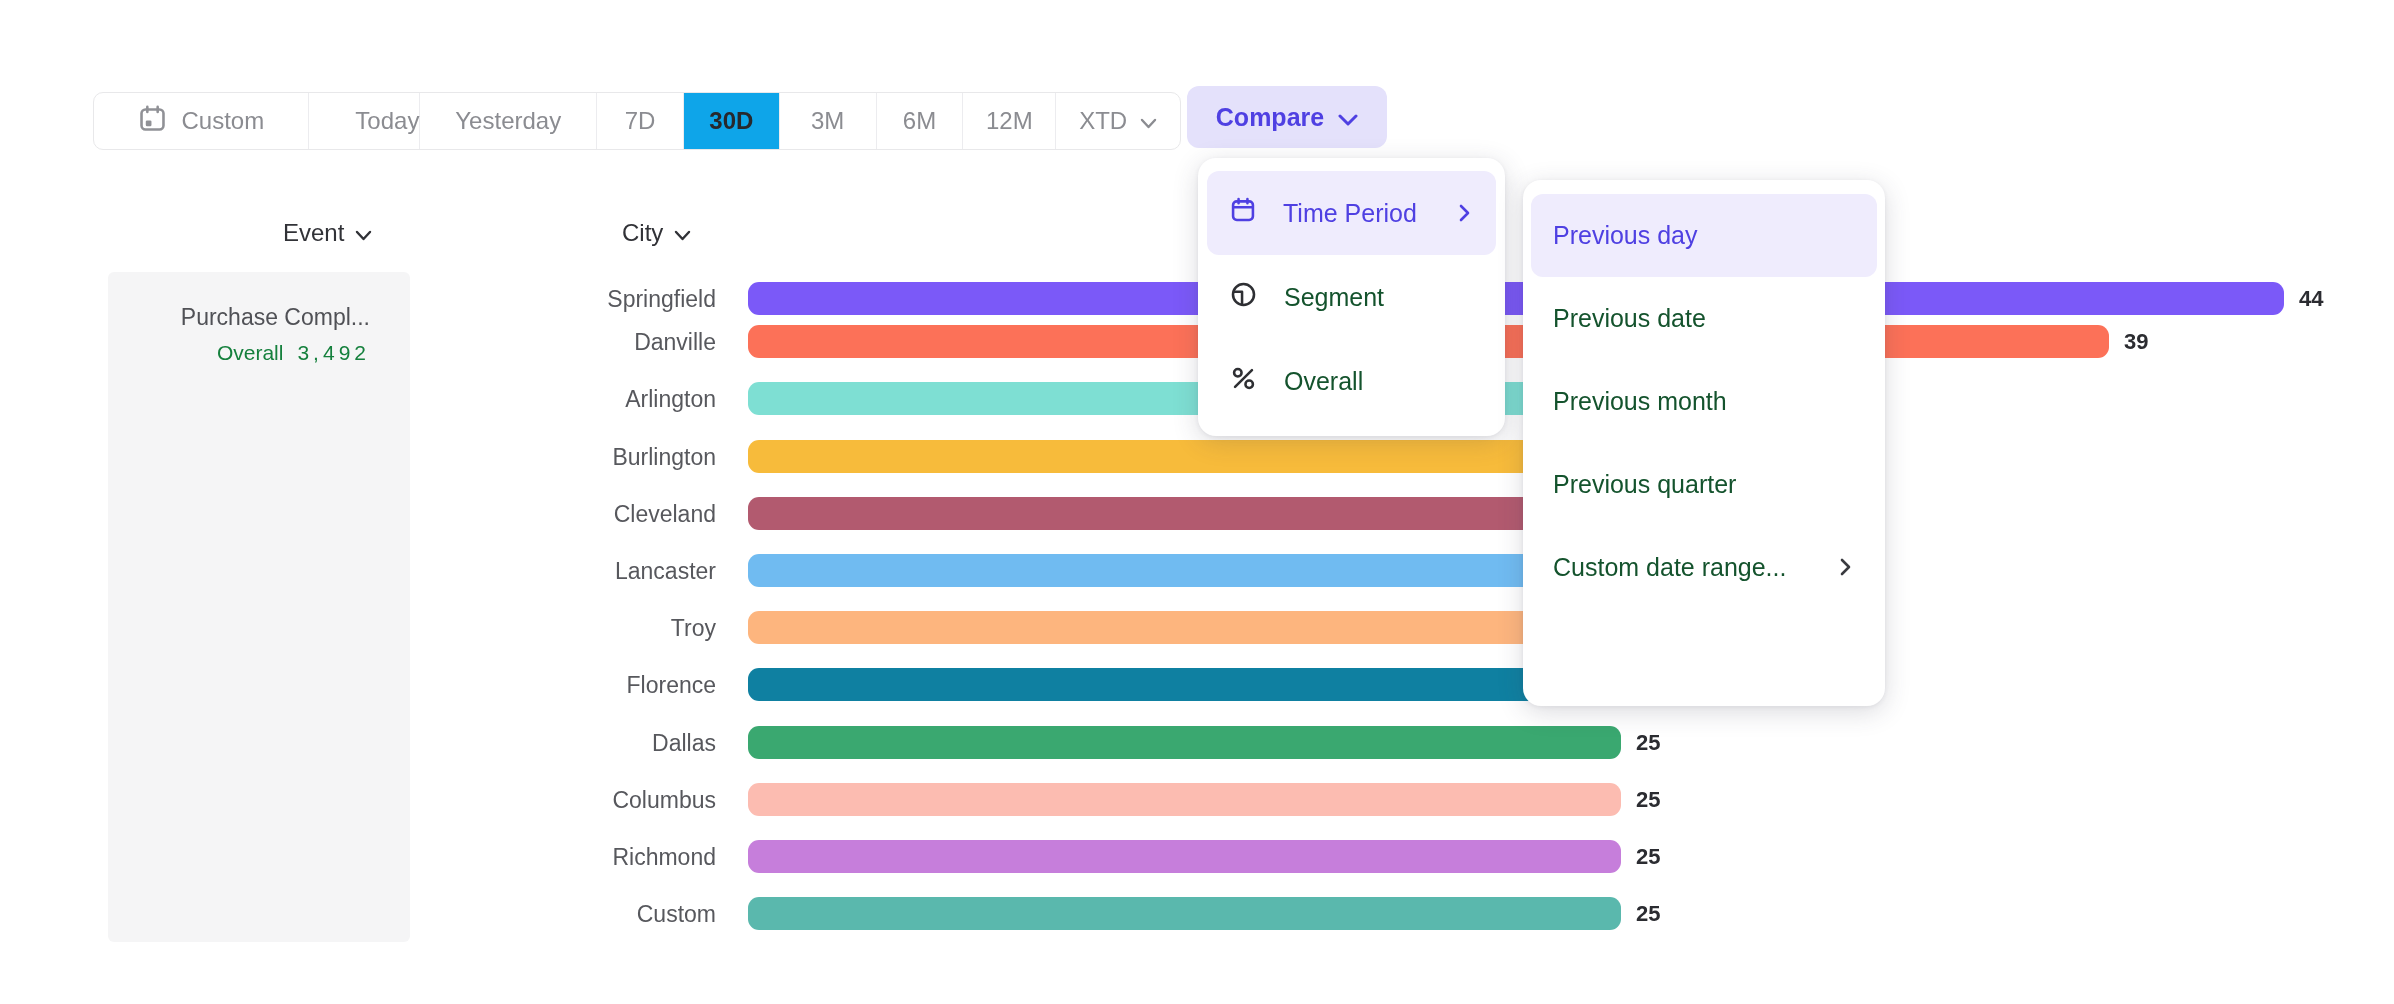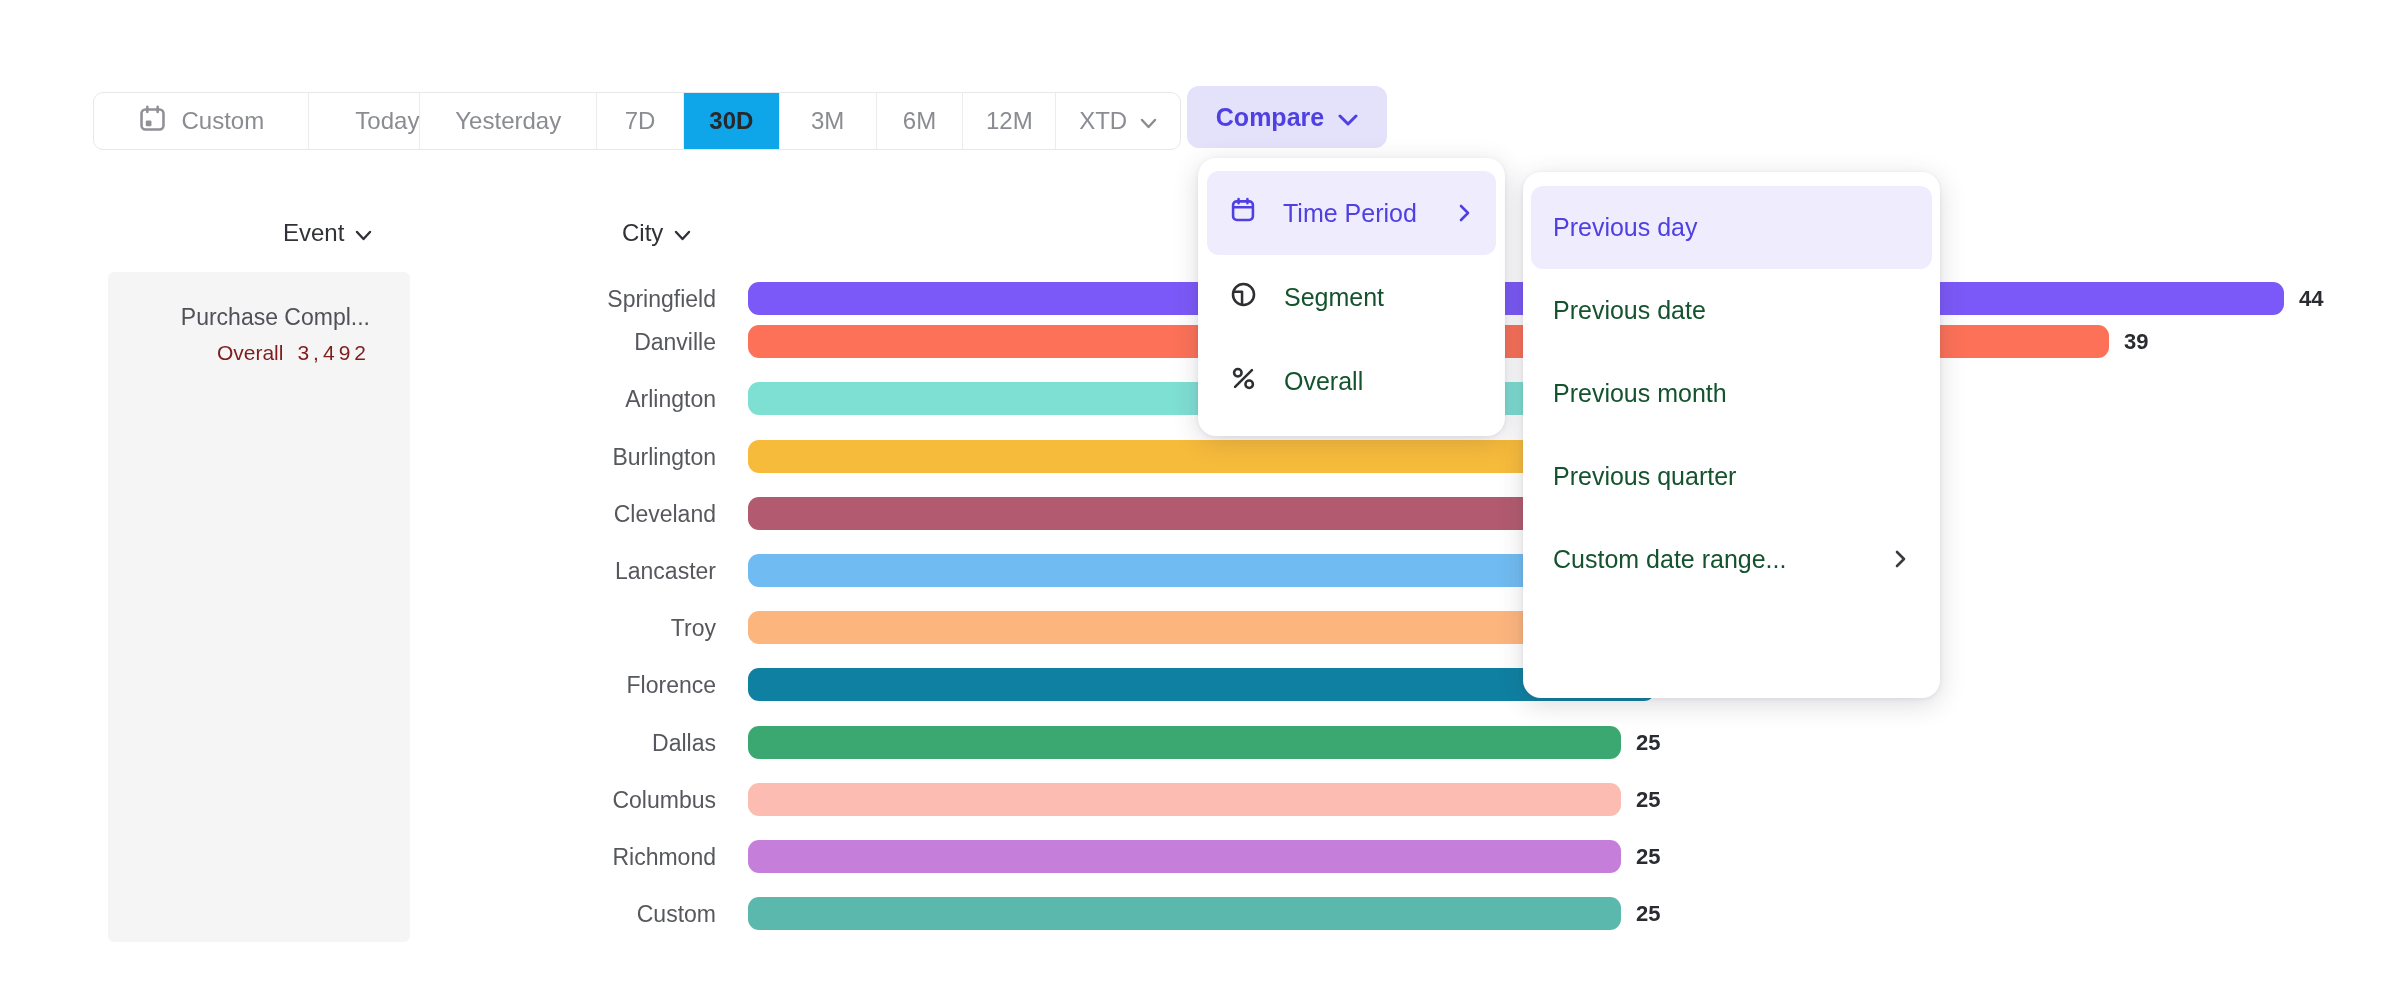--- a/index.html
+++ b/index.html
@@ -26,38 +26,38 @@
   .col-header{position:absolute;display:flex;align-items:center;gap:11px;
     font-size:24px;font-weight:500;color:#313237;cursor:pointer;}
   #event-header{left:283px;top:219px;}
   #city-header{left:622px;top:219px;}
 
   
   .event-card{position:absolute;left:108px;top:272px;width:302px;height:670px;
     background:#f5f5f6;border-radius:6px;box-sizing:border-box;
     padding:32px 40px 0 0;text-align:right;}
   .event-title{font-size:23px;color:#505156;line-height:1.2;}
-  .event-sub{margin-top:9px;font-size:21px;color:#7f1d1d;}
+  .event-sub{margin-top:9px;font-size:21px;color:#15803d;}
   .event-sub .val{letter-spacing:4px;margin-left:14px;}
 
   
   #chart{position:absolute;left:0;top:0;width:2394px;height:1004px;z-index:1;}
   .bar-row{position:absolute;height:33px;}
   .city-label{position:absolute;width:300px;text-align:right;font-size:23px;color:#57585d;
     top:50%;transform:translateY(-50%);line-height:1;}
   .bar{position:absolute;left:748px;height:33px;border-radius:11px;top:0;}
   .bar-value{position:absolute;top:50%;transform:translateY(-50%);
     font-size:22px;font-weight:700;color:#2b2c31;line-height:1;}
 
   
   .menu-card{position:absolute;background:#ffffff;border-radius:18px;
     box-shadow:0 6px 26px rgba(55,55,80,0.18),0 1px 4px rgba(55,55,80,0.08);
     box-sizing:border-box;}
   #compare-menu{left:1198px;top:158px;width:307px;height:278px;z-index:10;padding:13px 9px;}
-  #time-submenu{left:1523px;top:172px;width:417px;height:526px;z-index:11;padding:14px 8px;}
+  #time-submenu{left:1523px;top:180px;width:362px;height:526px;z-index:11;padding:14px 8px;}
 
   .menu-item{display:flex;align-items:center;border-radius:12px;box-sizing:border-box;
     padding:0 26px 0 22px;cursor:pointer;color:#14532d;font-size:25px;font-weight:500;gap:26px;}
   #compare-menu .menu-item{height:84px;}
   #time-submenu .menu-item{height:83px;}
   .menu-item.active{background:#efecfd;color:#4f40e2;}
   .menu-item .mi-label{flex:1 1 auto;white-space:nowrap;}
   .menu-item svg{flex:0 0 auto;}
 
   .chev{display:inline-block;}

